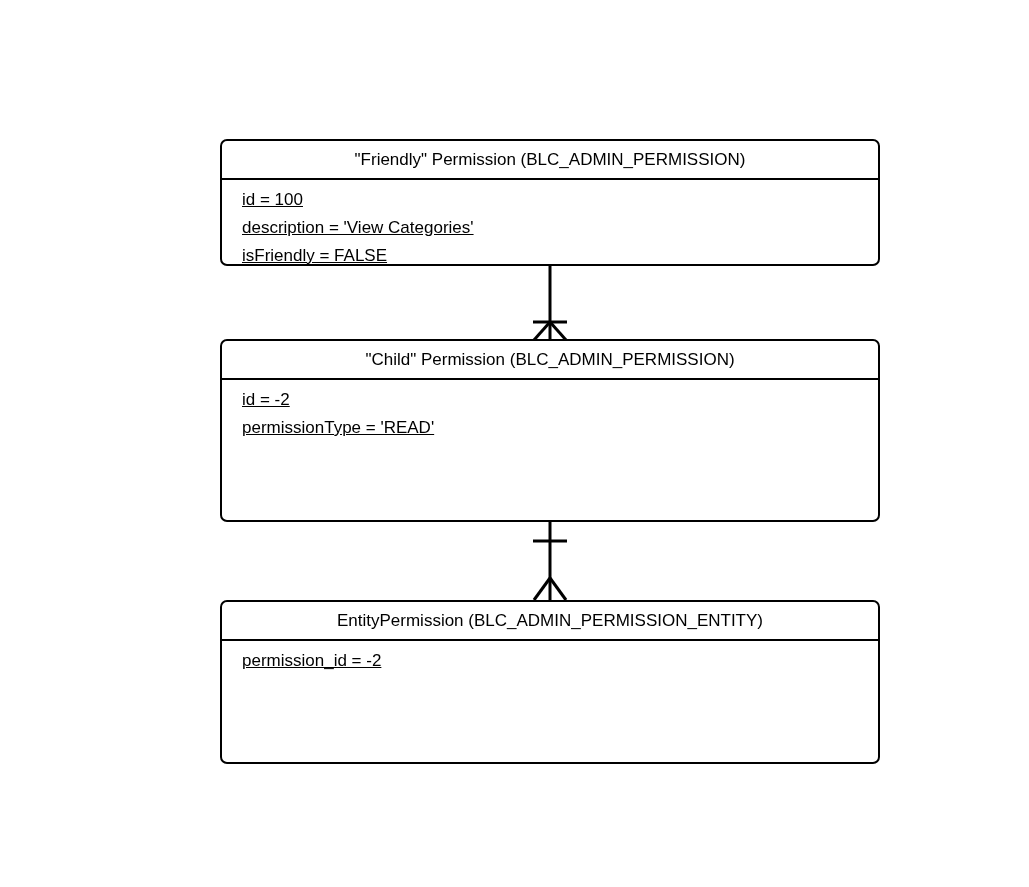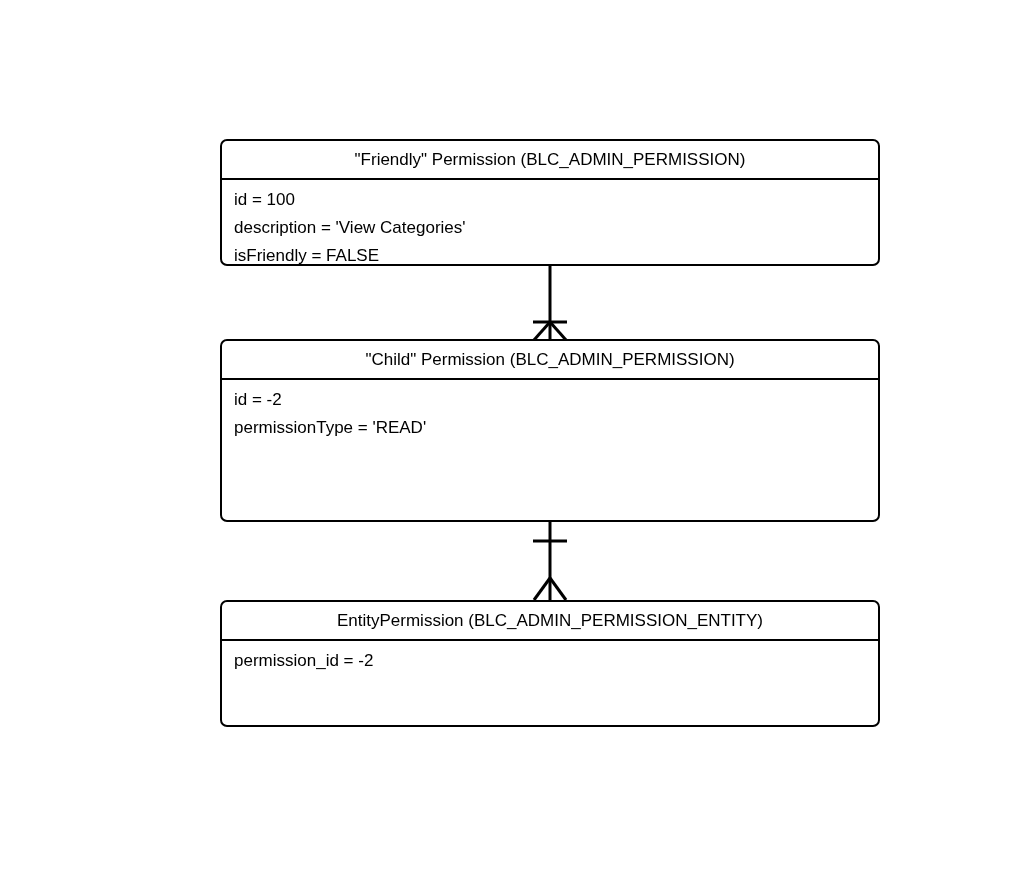--- a/index.html
+++ b/index.html
@@ -45,22 +45,23 @@
 
   .entity-attrs {
     box-sizing: border-box;
     padding: 6px 0 6px 0;
   }
 
   .attr-row {
     height: 28px;
     line-height: 28px;
     font-size: 17px;
-    padding-left: 12px;
+    padding-left: 20px;
     white-space: nowrap;
+    text-decoration: underline;
   }
 
   .connector-layer {
     position: absolute;
     left: 0;
     top: 0;
     width: 1029px;
     height: 887px;
     pointer-events: none;
   }
@@ -80,21 +81,21 @@
   </div>
 
   <div class="entity-box" id="box-child" style="left:220px; top:339px; width:660px; height:183px;">
     <div class="entity-title">"Child" Permission (BLC_ADMIN_PERMISSION)</div>
     <div class="entity-attrs">
       <div class="attr-row">id = -2</div>
       <div class="attr-row">permissionType = 'READ'</div>
     </div>
   </div>
 
-  <div class="entity-box" id="box-entity" style="left:220px; top:600px; width:660px; height:127px;">
+  <div class="entity-box" id="box-entity" style="left:220px; top:600px; width:660px; height:164px;">
     <div class="entity-title">EntityPermission (BLC_ADMIN_PERMISSION_ENTITY)</div>
     <div class="entity-attrs">
       <div class="attr-row">permission_id = -2</div>
     </div>
   </div>
 
   <svg class="connector-layer" viewBox="0 0 1029 887" width="1029" height="887">
 
     <g>
       <line x1="550" y1="265" x2="550" y2="339" stroke="#000000" stroke-width="3"></line>

